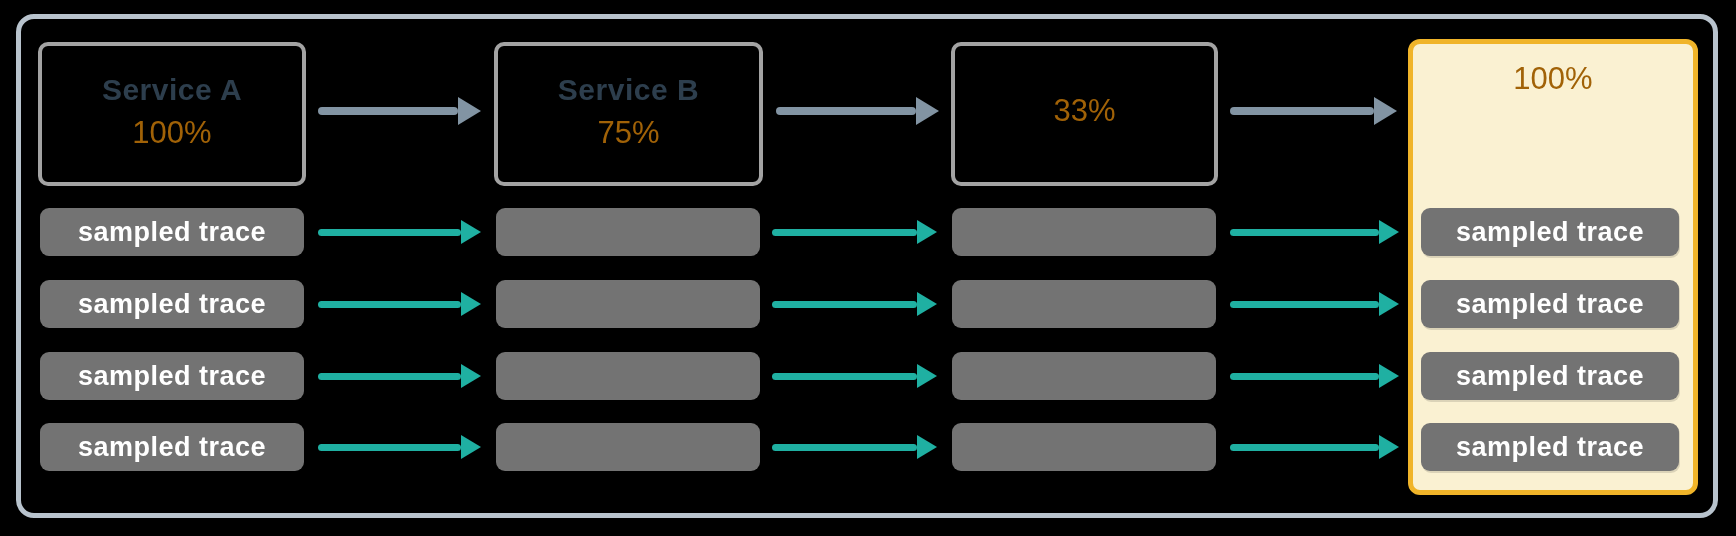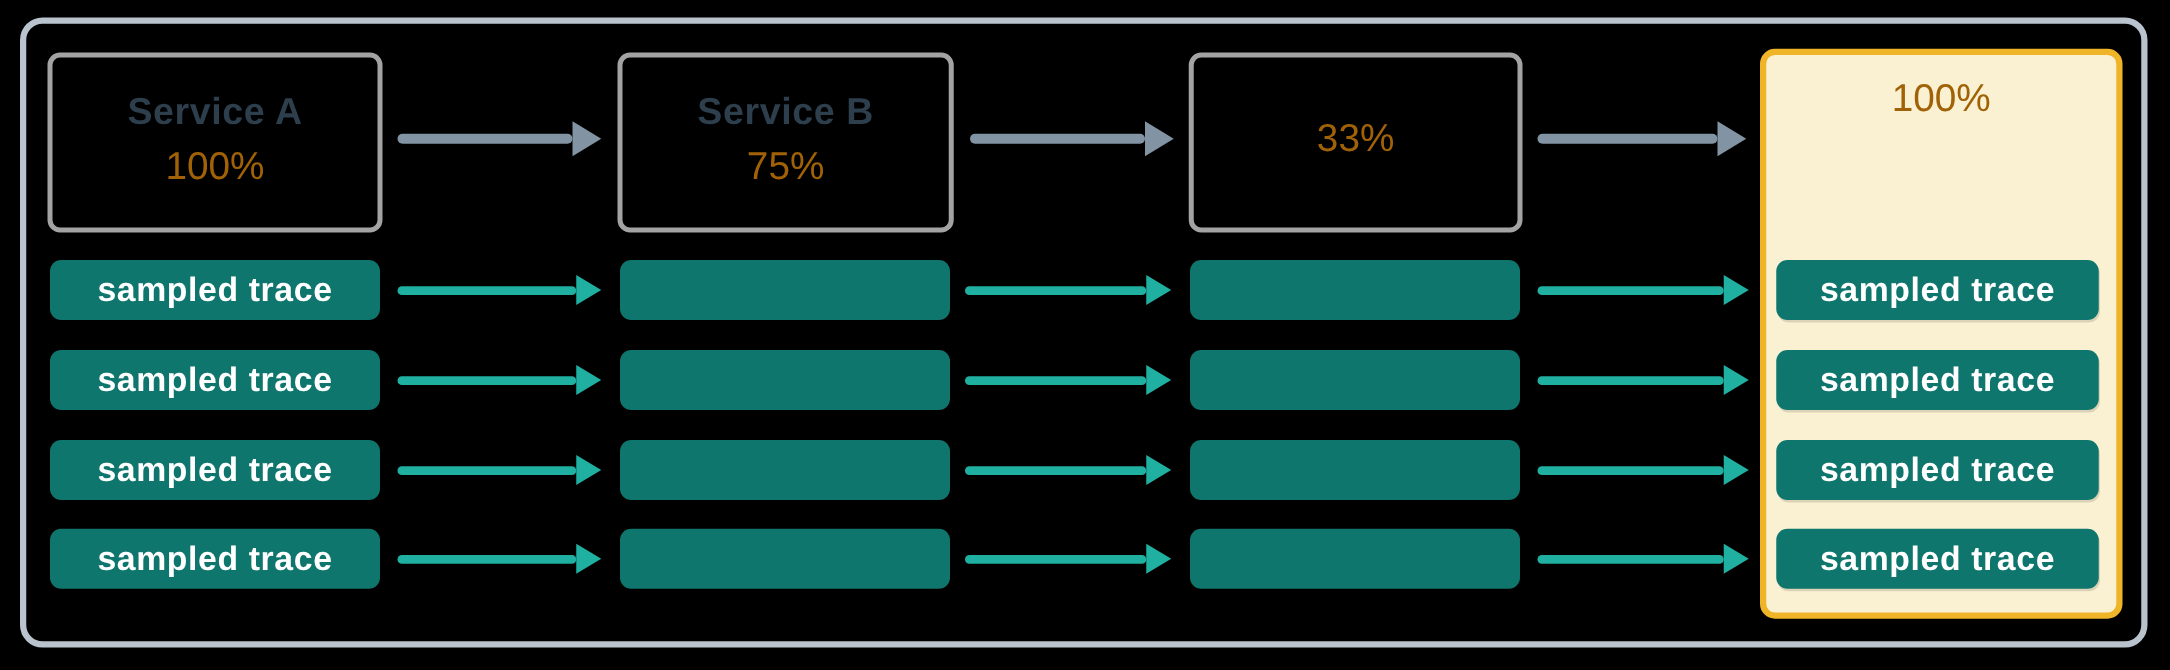--- a/index.html
+++ b/index.html
@@ -56,21 +56,21 @@
   }
   .result-header {
     position: absolute; left: 0; right: 0; top: 14px;
     display: flex; flex-direction: column; align-items: center;
   }
 
   
   .pill {
     position: absolute;
     height: 48px;
-    background: #0f766e;
+    background: #737373;
     border-radius: 9px;
     color: #FFFFFF;
     font-size: 27px; font-weight: bold; letter-spacing: 0.5px;
     line-height: 48px; text-align: center;
   }
   .row-1 { top: 208px; }
   .row-2 { top: 280px; }
   .row-3 { top: 352px; }
   .row-4 { top: 423px; }
   .pill-a { left: 40px;  width: 264px; }

